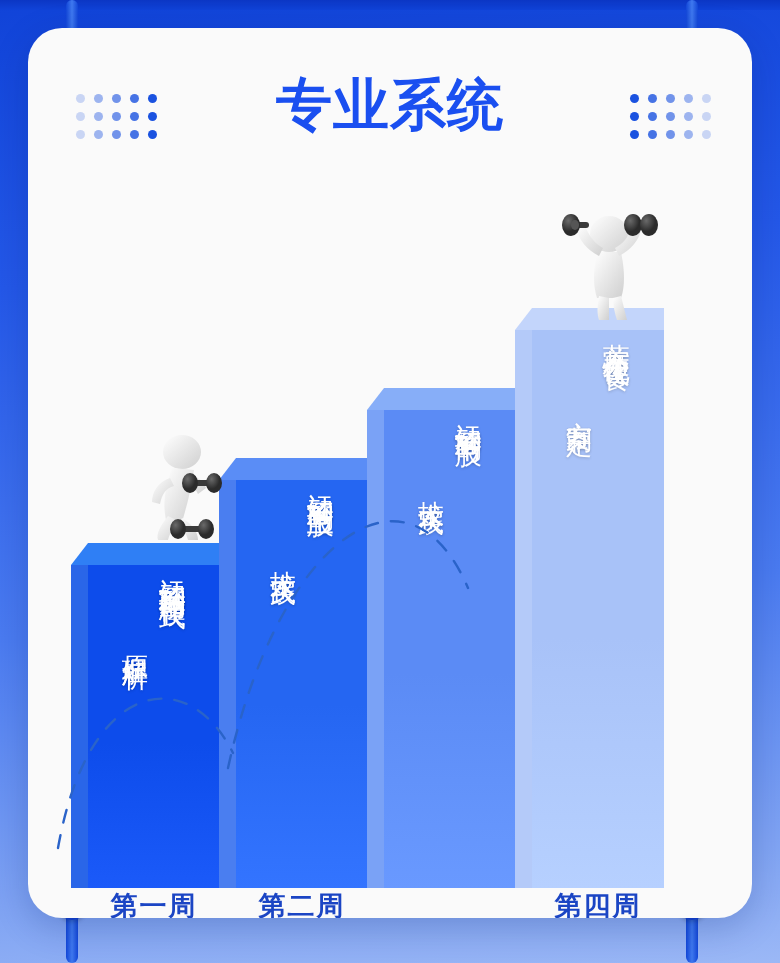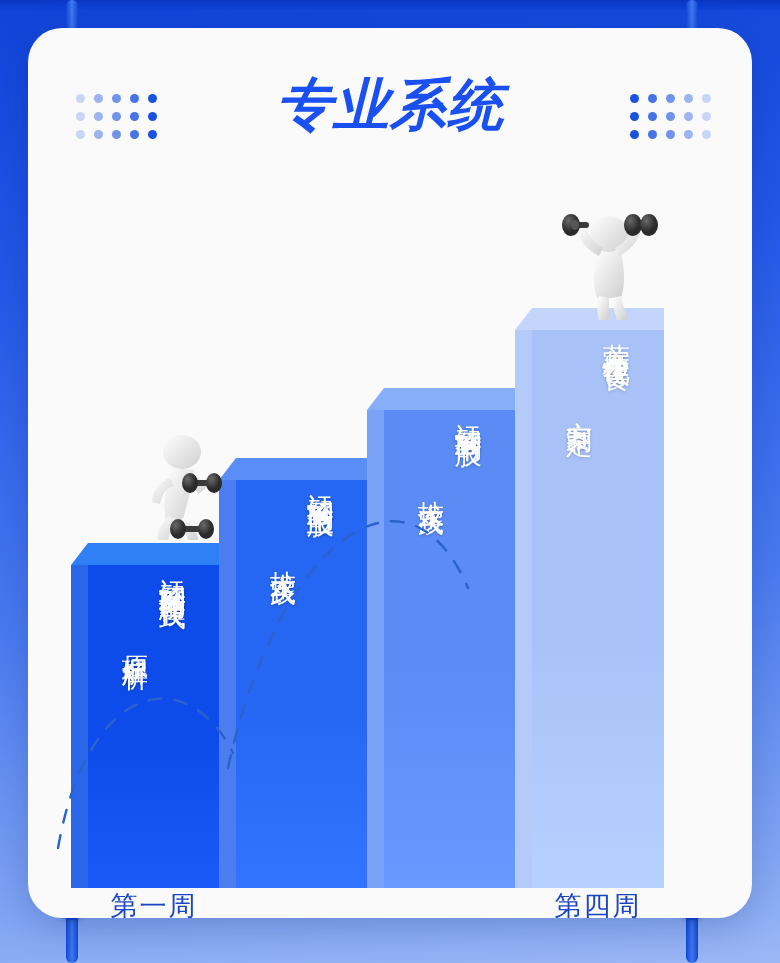--- a/index.html
+++ b/index.html
@@ -48,21 +48,21 @@
   .dots-right{left:598px;top:62px;}
 
   
   .title-wrap{position:absolute;left:0;top:42px;width:724px;text-align:center;}
   .line1{display:flex;align-items:center;justify-content:center;gap:10px;
     height:64px;}
   .badge{width:46px;height:50px;flex:0 0 auto;}
   .t-main{font-size:56px;font-weight:900;color:#0d0d12;letter-spacing:1px;
     line-height:62px;white-space:nowrap;font-family:"DejaVu Sans",sans-serif;}
   .line2{margin-top:4px;height:62px;display:flex;align-items:center;
-    justify-content:center;white-space:nowrap;font-style:italic;}
+    justify-content:center;white-space:nowrap;}
   .t-blue{font-size:56px;font-weight:900;color:#1a4ff0;letter-spacing:1px;
     line-height:62px;font-family:"DejaVu Sans",sans-serif;}
   .t-black{font-size:56px;font-weight:900;color:#0d0d12;letter-spacing:1px;
     line-height:62px;font-family:"DejaVu Sans",sans-serif;}
 
   
   .stage{position:absolute;left:0;top:180px;width:724px;height:680px;}
 
   .bar{position:absolute;}
   .bar .face{position:absolute;left:0;bottom:0;width:100%;}
@@ -76,21 +76,21 @@
     pointer-events:none;}
   .vlabel span{writing-mode:vertical-rl;text-orientation:upright;
     color:#fff;font-size:27px;font-weight:500;letter-spacing:3px;
     line-height:1.18;text-shadow:0 1px 3px rgba(0,0,0,.18);
     font-family:"DejaVu Sans",sans-serif;}
   .vlabel span.sub{font-size:26px;margin-top:78px;}
 
   
   .weeks{position:absolute;left:0;top:860px;width:724px;height:44px;}
   .week{position:absolute;top:0;text-align:center;font-size:27px;
-    font-weight:400;color:#1b45c4;letter-spacing:2px;
+    font-weight:700;color:#1b45c4;letter-spacing:2px;
     font-family:"DejaVu Sans",sans-serif;}
 
   
   .arcs{position:absolute;left:0;top:180px;width:724px;height:680px;
     pointer-events:none;}
 
   .figure{position:absolute;pointer-events:none;}
 </style>
 </head>
 <body>
@@ -193,20 +193,21 @@
         </div>
       </div>
 
     <svg class="arcs" viewBox="0 0 724 680">
       <path d="M30 640 C 60 470, 160 455, 205 545" fill="none" stroke="#2a63c9" stroke-width="2.4" stroke-dasharray="13 13" stroke-linecap="round"></path>
       <path d="M200 560 C 250 330, 380 240, 440 380" fill="none" stroke="#2a63c9" stroke-width="2.4" stroke-dasharray="13 13" stroke-linecap="round"></path>
     </svg>
 
     <div class="weeks">
         <div class="week" style="left: 60px; width: 132px;">第一周</div>
+        <div class="week" style="left: 208px; width: 132px;">第二周</div>
         <div class="week" style="left: 504px; width: 132px;">第四周</div>
       </div>
   <div class="figure" style="left: 108px; top: 400px; width: 96px; height: 118px;"><svg viewBox="0 0 96 118" width="96" height="118">
   <defs>
     <linearGradient id="fg" x1="0" y1="0" x2="1" y2="1">
       <stop offset="0" stop-color="#ffffff"></stop>
               <stop offset="1" stop-color="#cfcfcf"></stop>
     </linearGradient>
     <radialGradient id="dg" cx="35%" cy="30%">
       <stop offset="0" stop-color="#6a6a6a"></stop>

